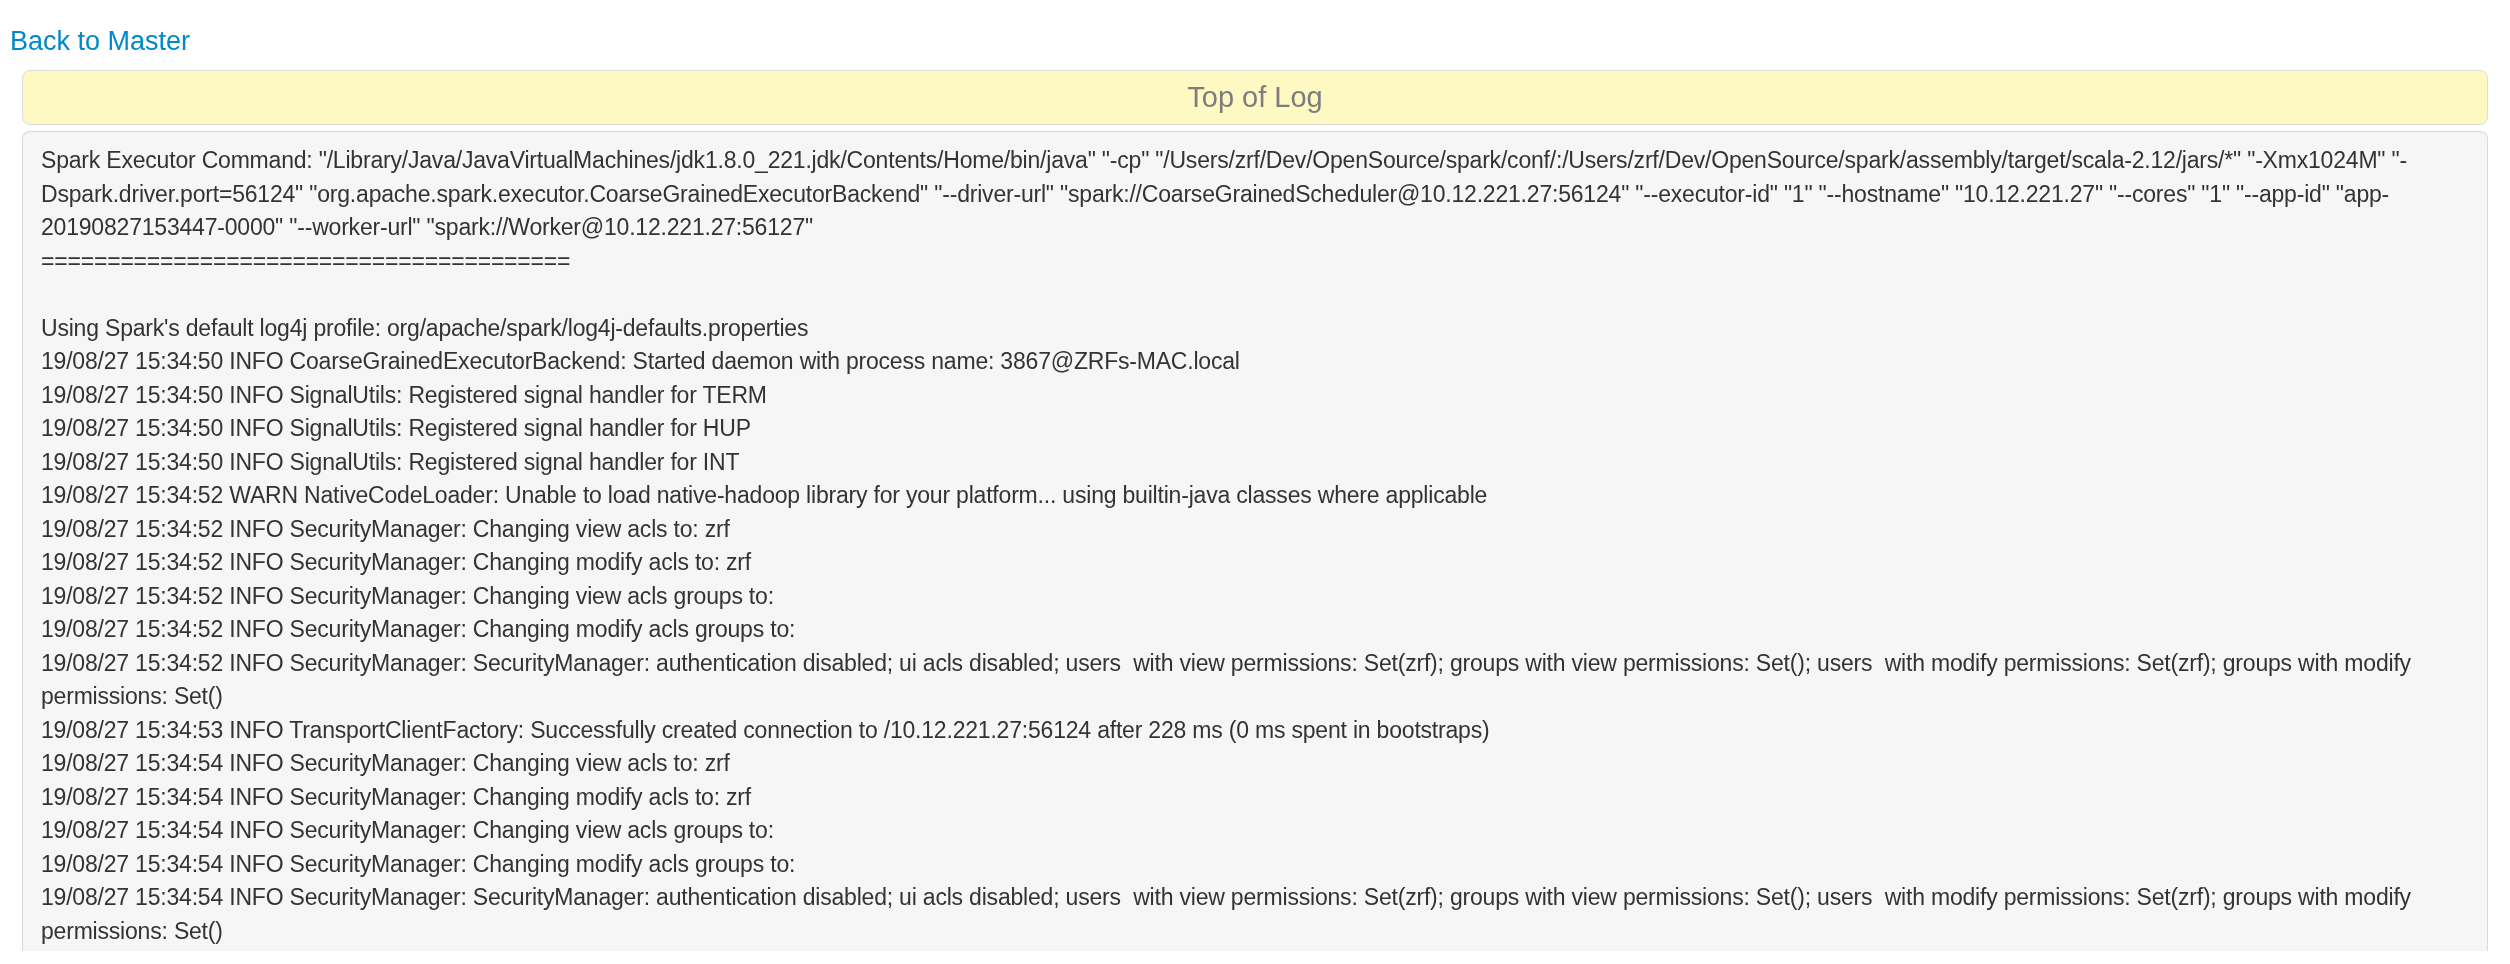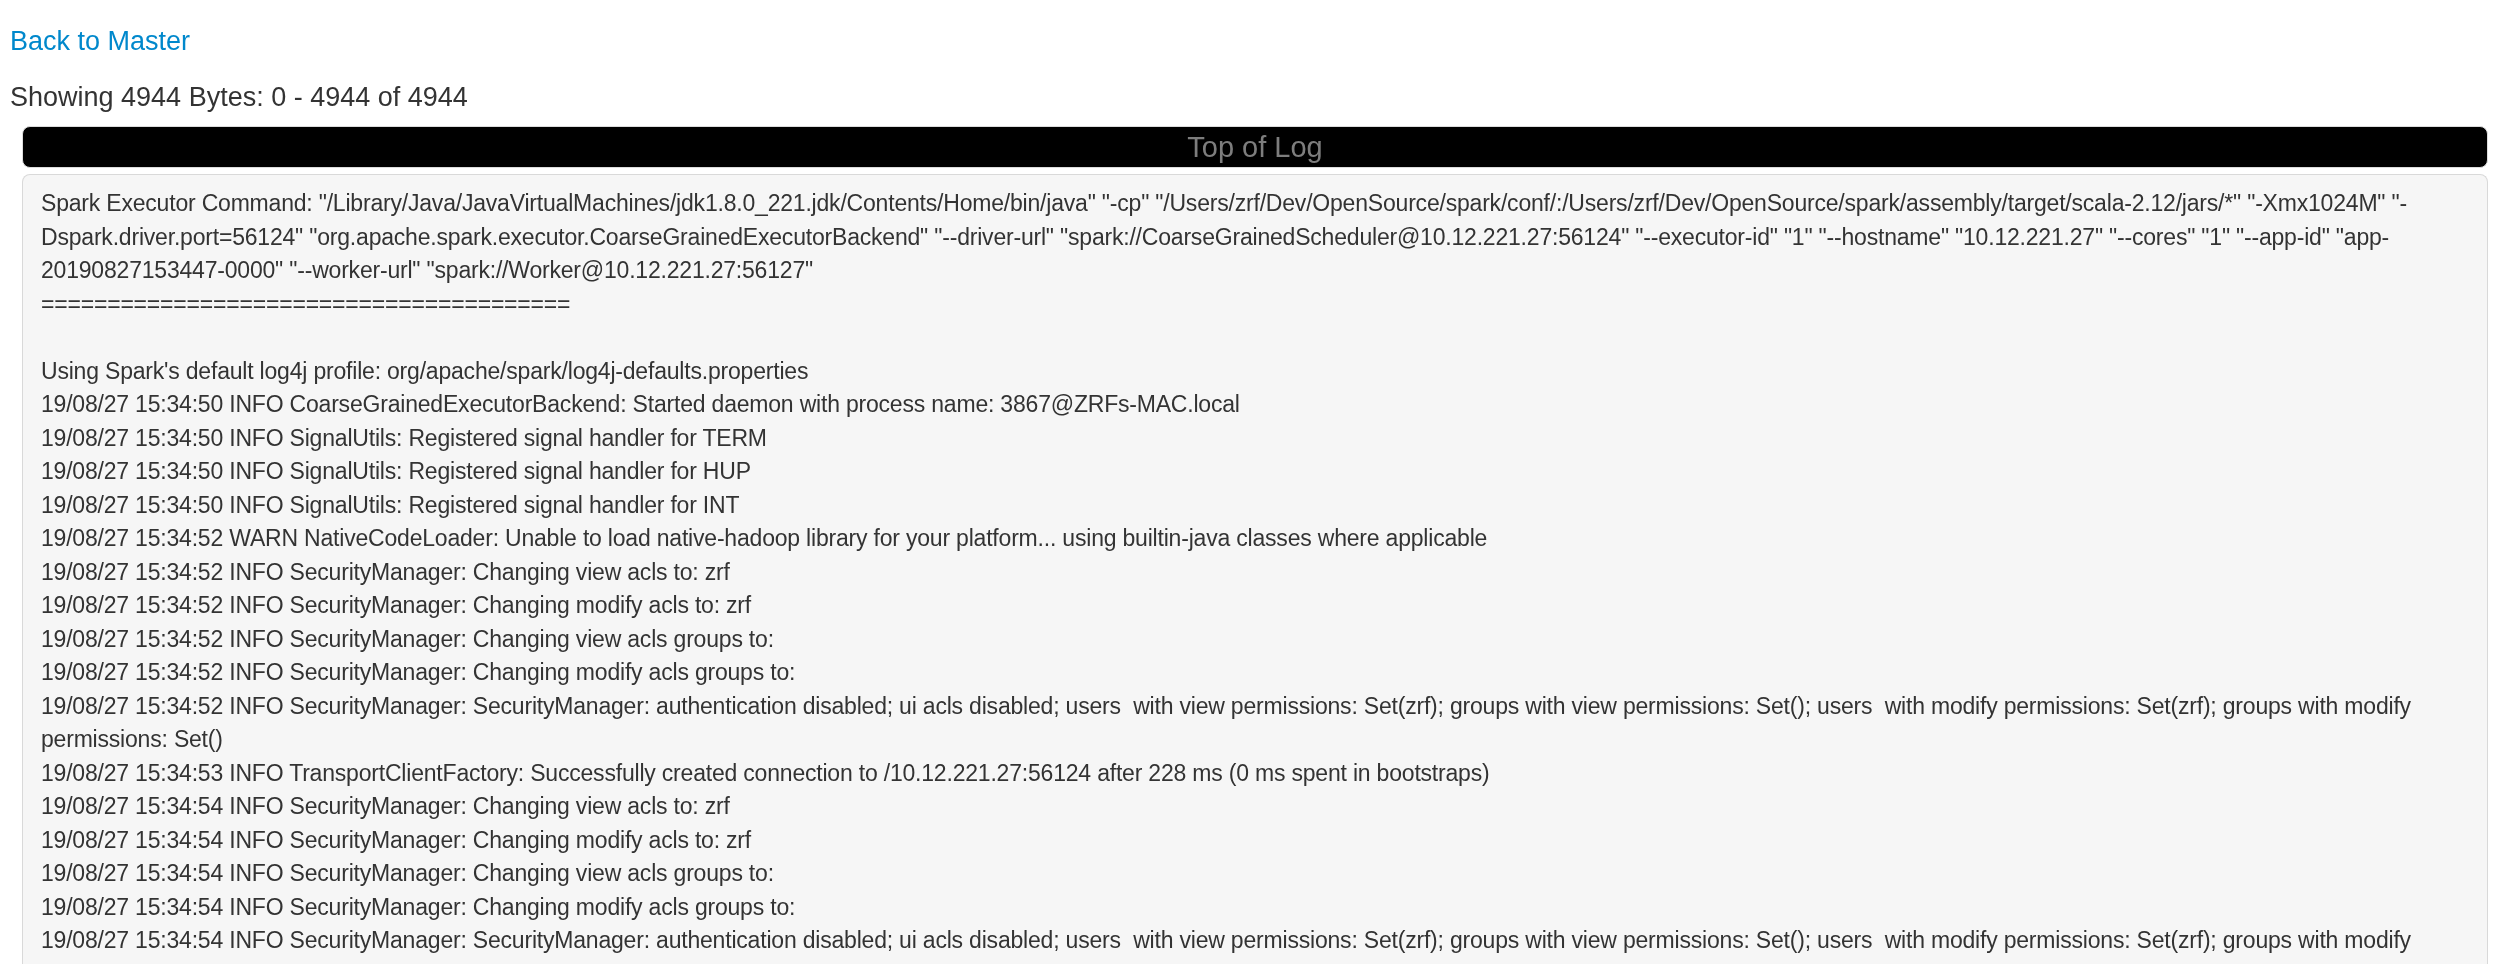--- a/index.html
+++ b/index.html
@@ -26,22 +26,22 @@
 
   .byte-range {
     margin: 22px 0 0 10px;
     font-size: 27px;
     line-height: 34px;
     color: #333333;
   }
 
   .log-header {
     margin: 12px 22px 0 22px;
-    height: 42px;
-    background: #000000;
+    height: 55px;
+    background: #fef9c3;
     border: 1px solid #dcdcdc;
     border-radius: 8px;
     display: flex;
     align-items: center;
     justify-content: center;
     font-size: 29px;
     color: #7d7d7d;
   }
 
   .log-box {
@@ -68,21 +68,20 @@
 </style>
 </head>
 <body>
 
 <div class="page">
 
   <p class="back-row">
     <a href="#" class="back-link">Back to Master</a>
   </p>
 
-  <p class="byte-range">Showing 4944 Bytes: 0 - 4944 of 4944</p>
 
   <div class="log-header">Top of Log</div>
 
   <div class="log-box">
     <pre class="log-text">Spark Executor Command: "/Library/Java/JavaVirtualMachines/jdk1.8.0_221.jdk/Contents/Home/bin/java" "-cp" "/Users/zrf/Dev/OpenSource/spark/conf/:/Users/zrf/Dev/OpenSource/spark/assembly/target/scala-2.12/jars/*" "-Xmx1024M" "-Dspark.driver.port=56124" "org.apache.spark.executor.CoarseGrainedExecutorBackend" "--driver-url" "spark://CoarseGrainedScheduler@10.12.221.27:56124" "--executor-id" "1" "--hostname" "10.12.221.27" "--cores" "1" "--app-id" "app-20190827153447-0000" "--worker-url" "spark://Worker@10.12.221.27:56127"
 ========================================
 
 Using Spark's default log4j profile: org/apache/spark/log4j-defaults.properties
 19/08/27 15:34:50 INFO CoarseGrainedExecutorBackend: Started daemon with process name: 3867@ZRFs-MAC.local
 19/08/27 15:34:50 INFO SignalUtils: Registered signal handler for TERM

